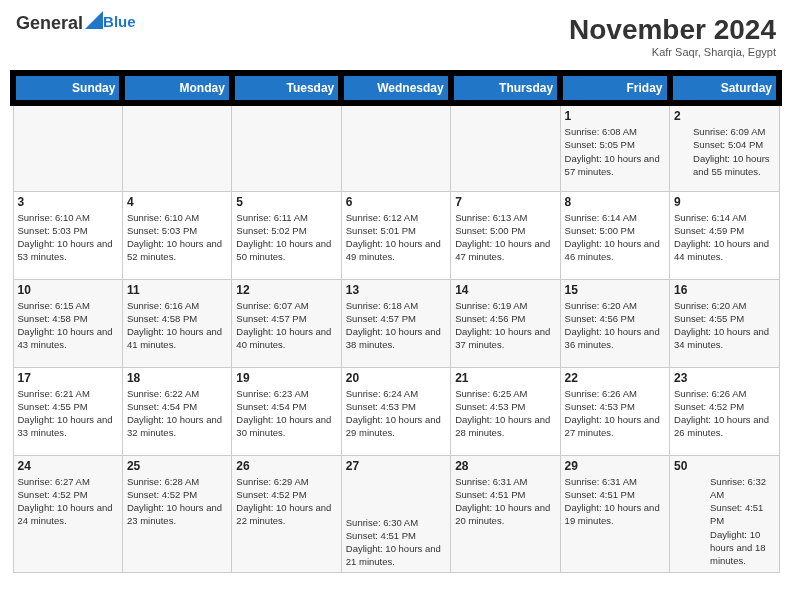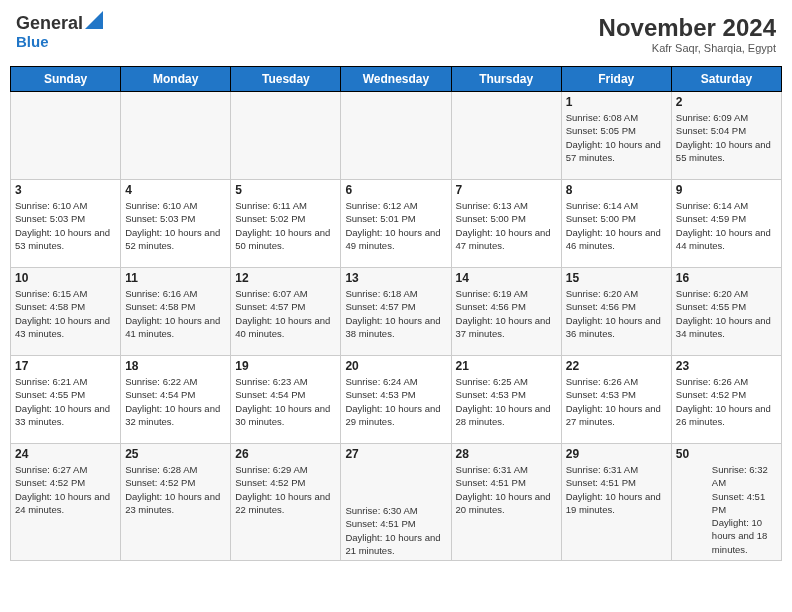--- a/index.html
+++ b/index.html
@@ -16,21 +16,20 @@
       align-items: flex-start;
       margin-bottom: 8px;
       padding: 4px 6px;
     }
     .logo {
       display: flex;
       align-items: center;
     }
     .logo-text {
       display: flex;
-      flex-direction: column;
       line-height: 1.1;
     }
     .logo-general {
       font-size: 18px;
       font-weight: bold;
       color: #333;
     }
     .logo-blue {
       font-size: 15px;
       font-weight: bold;
@@ -39,41 +38,41 @@
     .logo-icon {
       width: 18px;
       height: 18px;
       margin-left: 2px;
       margin-top: -8px;
     }
     .title-area {
       text-align: right;
     }
     .month-title {
-      font-size: 24px;
+      font-size: 28px;
       font-weight: bold;
       color: #333;
     }
     .location-title {
       font-size: 11px;
       color: #555;
     }
     .calendar {
       width: 100%;
       border-collapse: collapse;
       table-layout: fixed;
     }
     .calendar thead th {
       background: #2176c7;
       color: #fff;
       font-size: 12px;
       font-weight: bold;
       padding: 5px 4px;
-      text-align: center;
-      border: 1px solid #000000;
+      text-align: right;
+      border: 6px solid #000000;
     }
     .calendar tbody td {
       border: 1px solid #ccc;
       vertical-align: top;
       padding: 3px 4px;
       font-size: 10px;
       color: #333;
       height: 88px;
       background: #fff;
     }
@@ -140,21 +139,21 @@
         <td class="empty-cell"></td>
         <td class="empty-cell"></td>
         <td>
           <span class="day-number">1</span>
           <div class="day-info" style="white-space: pre-line;">Sunrise: 6:08 AM
 Sunset: 5:05 PM
 Daylight: 10 hours and 57 minutes.</div>
         </td>
         <td>
           <span class="day-number">2</span>
-          <div class="day-info" style="white-space: pre-line;">Sunrise: 6:09 AM
+          <div class="day-info" style="white-space: pre-line; margin-left: 19px;">Sunrise: 6:09 AM
 Sunset: 5:04 PM
 Daylight: 10 hours and 55 minutes.</div>
         </td>
       </tr>
       <tr>
         <td>
           <span class="day-number">3</span>
           <div class="day-info" style="white-space: pre-line;">Sunrise: 6:10 AM
 Sunset: 5:03 PM
 Daylight: 10 hours and 53 minutes.</div>

